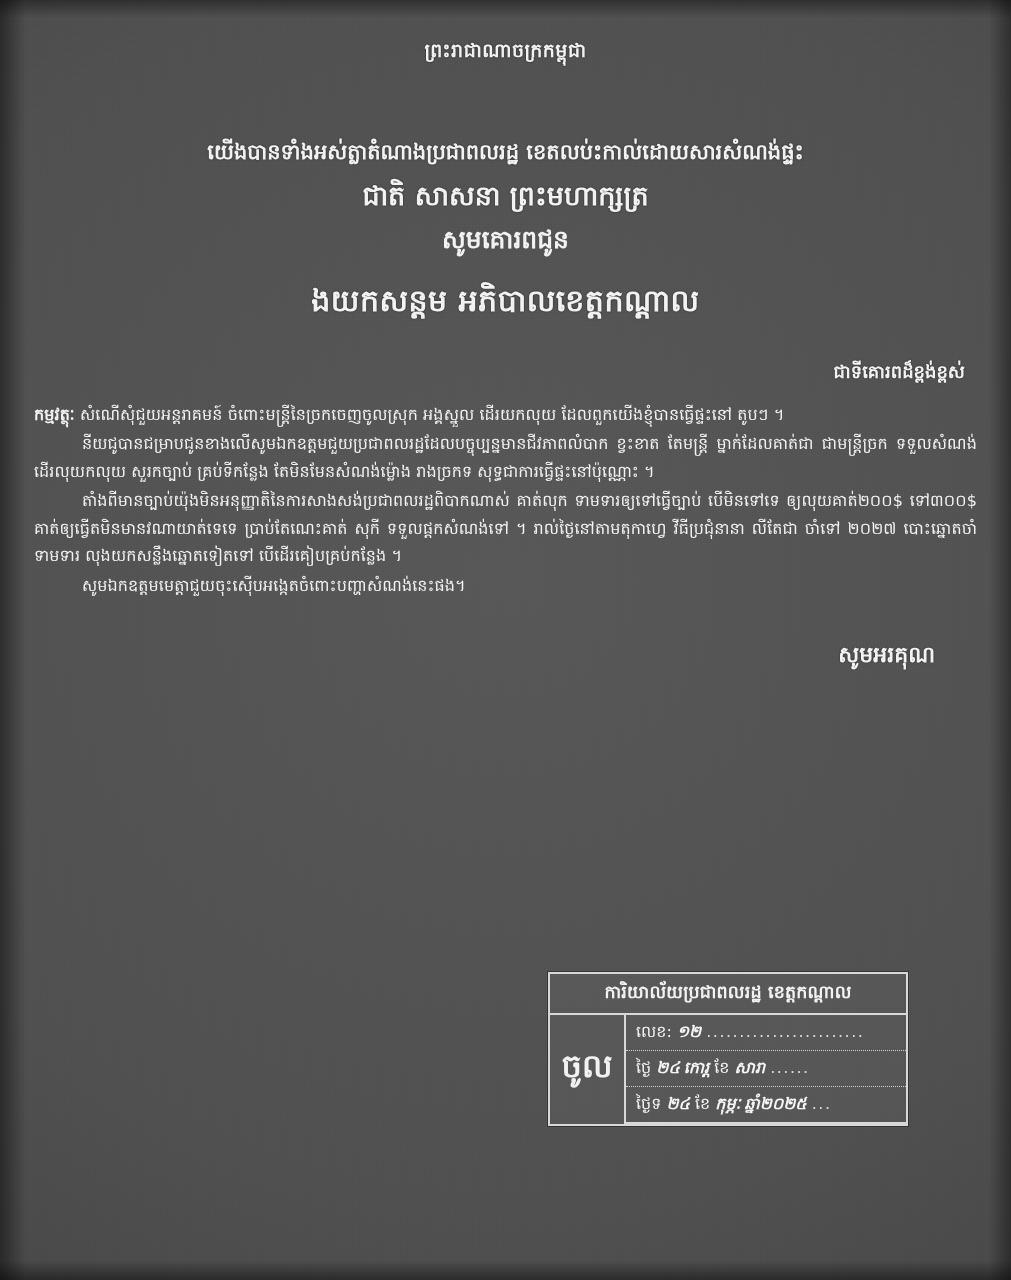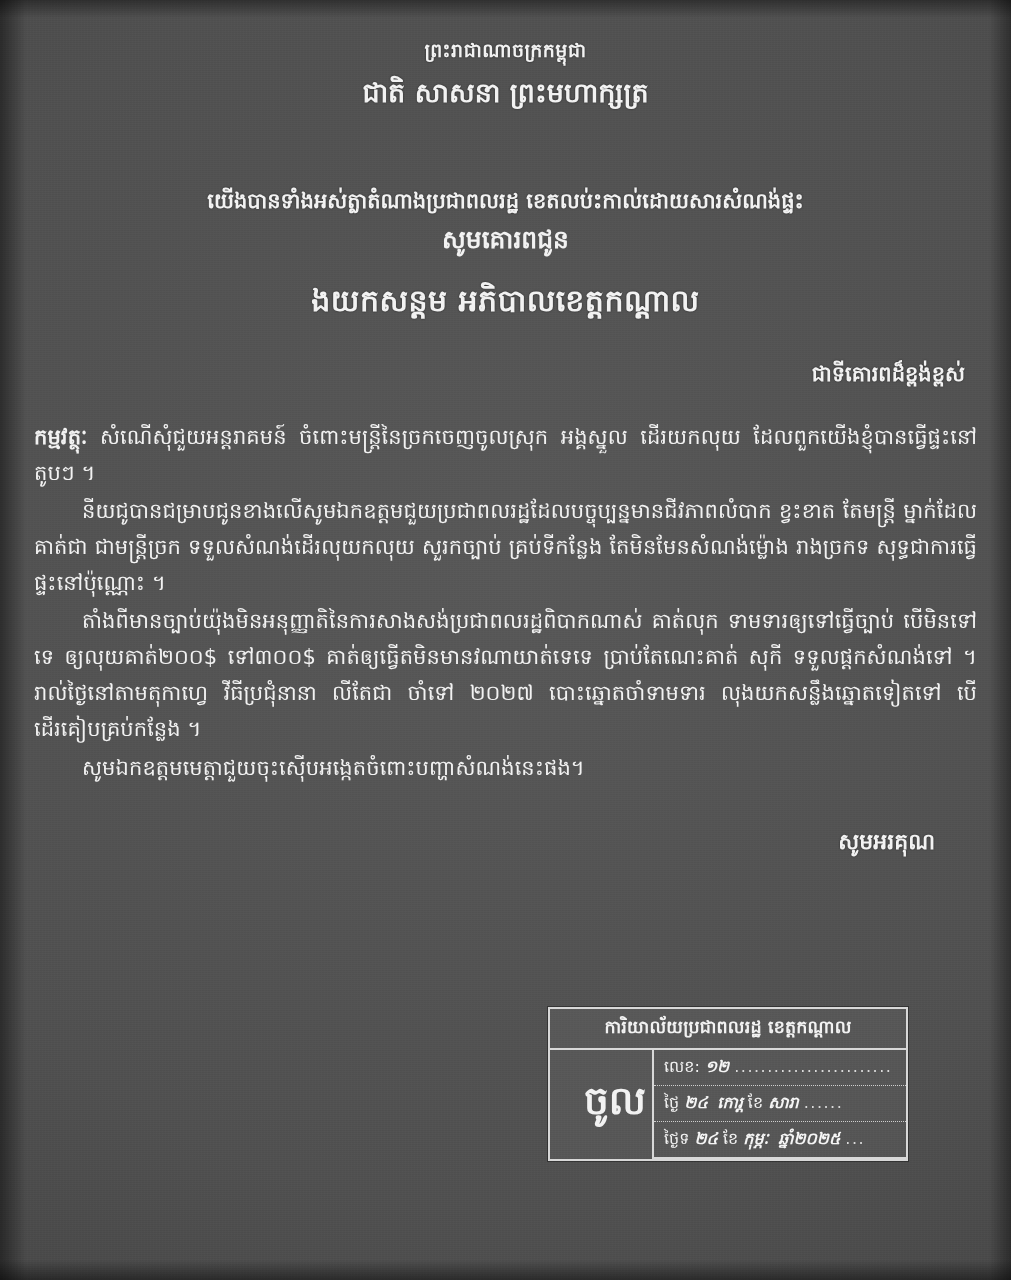--- a/index.html
+++ b/index.html
@@ -101,29 +101,29 @@
   .addressee {
     margin-top: 22px;
     font-size: 30px;
     font-weight: bold;
     letter-spacing: 0.5px;
     text-shadow: 0 0 2px rgba(0,0,0,0.6);
   }
 
   .honorific {
     margin-top: 34px;
-    font-size: 21px;
+    font-size: 18px;
     font-weight: bold;
     padding-right: 12px;
     text-shadow: 0 0 2px rgba(0,0,0,0.55);
   }
 
   .body {
-    margin-top: 28px;
-    font-size: 21px;
+    margin-top: 14px;
+    font-size: 16px;
     line-height: 1.72;
     text-align: justify;
     text-justify: inter-word;
     letter-spacing: 0.1px;
   }
   .body p {
     margin: 0 0 2px 0;
   }
   .indent { text-indent: 48px; }
   .lead {
@@ -135,21 +135,21 @@
     font-size: 22px;
     font-weight: bold;
     padding-right: 42px;
     text-shadow: 0 0 2px rgba(0,0,0,0.55);
   }
 
   
   .stamp-wrap {
     position: absolute;
     left: 548px;
-    top: 1007px;
+    top: 972px;
     width: 360px;
     z-index: 4;
   }
   .stamp {
     border: 2px solid #d8d8d8;
     box-shadow: 0 0 0 1px rgba(0,0,0,0.35);
     background: rgba(255,255,255,0.035);
   }
   .stamp-header {
     text-align: center;
@@ -161,63 +161,62 @@
   }
   .stamp-body {
     display: flex;
   }
   .stamp-left {
     width: 74px;
     border-right: 2px solid #d8d8d8;
     display: flex;
     align-items: center;
     justify-content: center;
-    font-size: 39px;
-    font-weight: bold;
-    padding-left: 28px;
+    font-size: 32px;
+    font-weight: bold;
   }
   .stamp-right {
     flex: 1;
   }
   .stamp-row {
     padding: 6px 8px 5px 10px;
     font-size: 16px;
     border-bottom: 1px dotted #cfcfcf;
     white-space: nowrap;
     overflow: hidden;
   }
   .stamp-row:last-child { border-bottom: none; }
   .stamp-row.thick { border-bottom: 2px solid #d8d8d8; }
   .dots {
     letter-spacing: 1.5px;
     opacity: 0.85;
   }
   .hand {
-    font-family: Liberation Mono, monospace;
+    font-family: Liberation Serif, serif;
     font-style: italic;
     font-weight: bold;
     color: #f5f5f5;
   }
 </style>
 </head>
 <body>
 
 <div class="page">
   <div class="noise"></div>
   <div class="edge-left"></div>
   <div class="edge-right"></div>
   <div class="edge-top"></div>
   <div class="edge-bottom"></div>
 
   <div class="content">
 
     <div class="center kh title-line1">ព្រះរាជាណាចក្រកម្ពុជា</div>
+    <div class="center kh subject-block">យើងបានទាំងអស់ត្លាតំណាងប្រជាពលរដ្ឋ ខេតលប់ះកាល់ដោយសារសំណង់ផ្ទះ</div>
+
     <div class="center kh title-line2">ជាតិ សាសនា ព្រះមហាក្សត្រ</div>
-
-    <div class="center kh subject-block">យើងបានទាំងអស់ត្លាតំណាងប្រជាពលរដ្ឋ ខេតលប់ះកាល់ដោយសារសំណង់ផ្ទះ</div>
     <div class="center kh subject-line2">សូមគោរពជូន</div>
 
     <div class="center kh addressee">ងយកសន្តម អភិបាលខេត្តកណ្ដាល</div>
 
     <div class="right kh honorific">ជាទីគោរពដ៏ខ្ពង់ខ្ពស់</div>
 
     <div class="body kh">
       <p><span class="lead">កម្មវត្ថុៈ</span><span> សំណើសុំជួយអន្តរាគមន៍ ចំពោះមន្ត្រីនៃច្រកចេញចូលស្រុក អង្គស្នួល ដើរយកលុយ ដែលពួកយើងខ្ញុំបានធ្វើផ្ទះនៅ តូបៗ ។</span></p>
       <p class="indent">នីយជូបានជម្រាបជូនខាងលើសូមឯកឧត្តមជួយប្រជាពលរដ្ឋដែលបច្ចុប្បន្នមានជីវភាពលំបាក ខ្វះខាត តែមន្ត្រី ម្នាក់ដែលគាត់ជា ជាមន្ត្រីច្រក ទទួលសំណង់ដើរលុយកលុយ សួរកច្បាប់ គ្រប់ទីកន្លែង តែមិនមែនសំណង់ម្ល៉ោង រាងច្រកទ សុទ្ធជាការធ្វើផ្ទះនៅប៉ុណ្ណោះ ។</p>
       <p class="indent">តាំងពីមានច្បាប់យ៉ុងមិនអនុញ្ញាតិនៃការសាងសង់ប្រជាពលរដ្ឋពិបាកណាស់ គាត់លុក ទាមទារឲ្យទៅធ្វើច្បាប់ បើមិនទៅទេ ឲ្យលុយគាត់២០០$ ទៅ៣០០$ គាត់ឲ្យធ្វើតមិនមានវណាយាត់ទេទេ ប្រាប់តែណេះគាត់ សុកី ទទួលផ្ដកសំណង់ទៅ ។ រាល់ថ្ងៃនៅតាមតុកាហ្វេ វីធីប្រជុំនានា លីតែជា ចាំទៅ ២០២៧ បោះឆ្នោតចាំទាមទារ លុងយកសន្លឹងឆ្នោតទៀតទៅ បើដើរគៀបគ្រប់កន្លែង ។</p>

